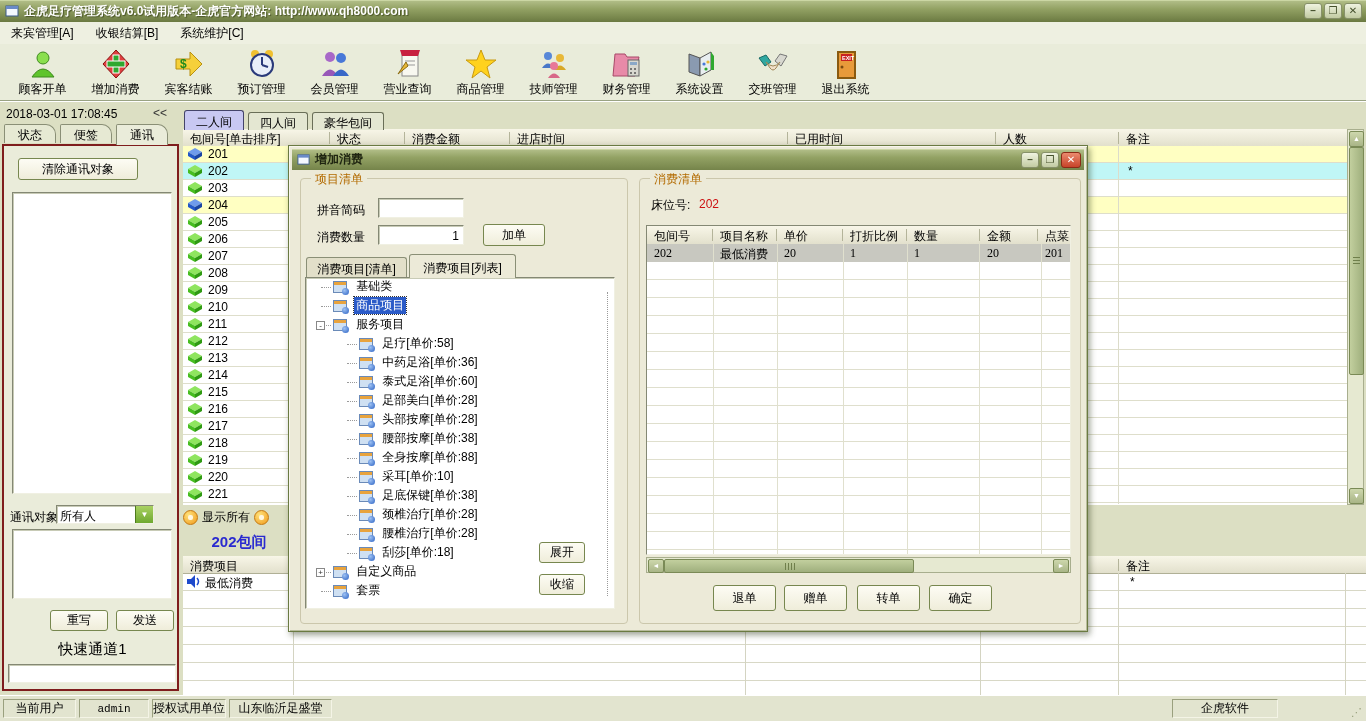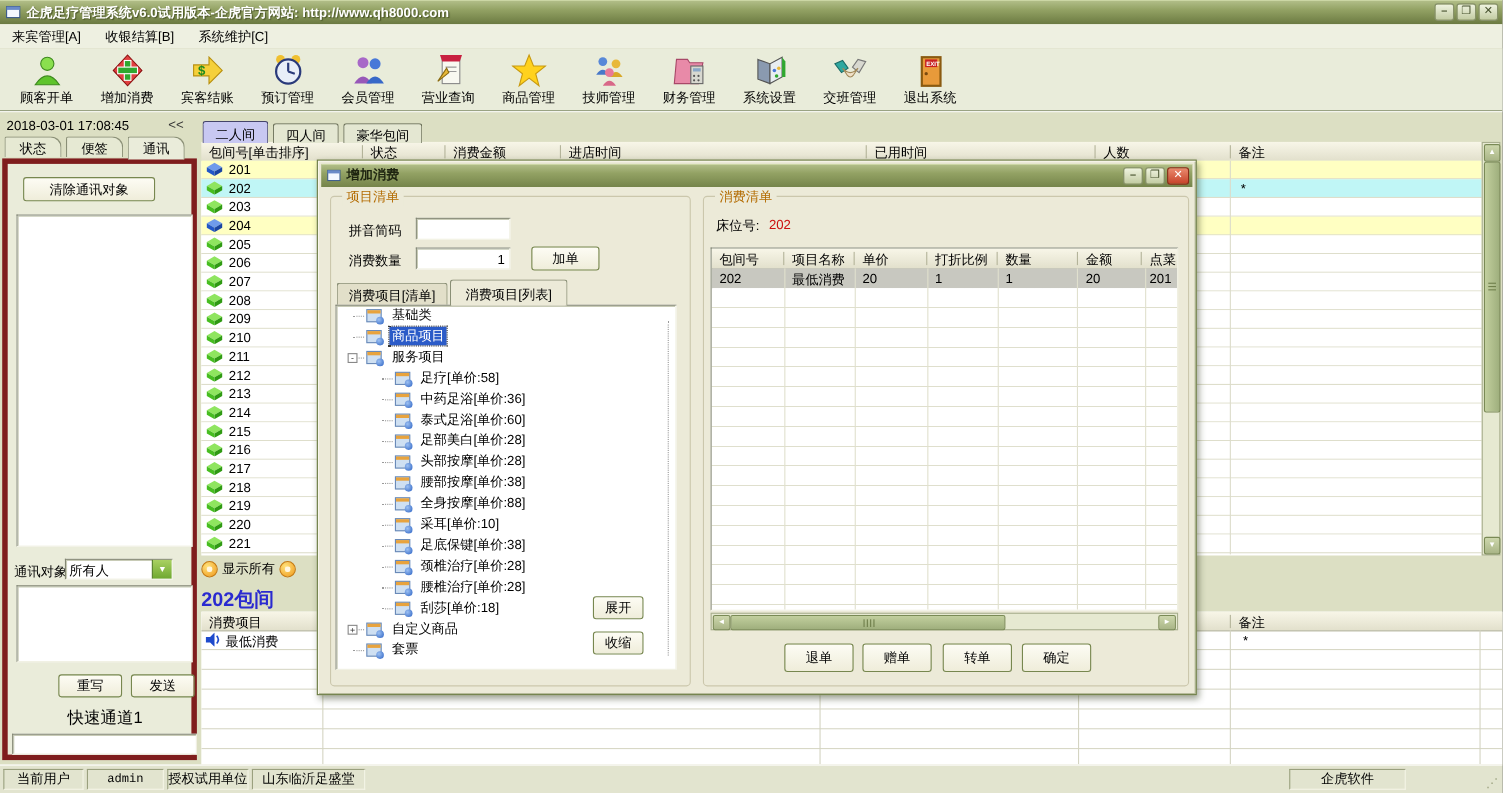--- a/index.html
+++ b/index.html
@@ -26,21 +26,21 @@
   .tb-item svg{width:32px;height:32px;}
   .tb-label{margin-top:1px;}
 
   
   #side-date{left:6px;top:107px;}
   #side-collapse{left:148px;top:106px;width:24px;height:16px;text-align:center;color:#333;}
   .side-tabs{left:4px;top:124px;height:20px;display:flex;gap:4px;}
   .side-tab{height:19px;padding:2px 13px 0;background:#E6E9D3;border:1px solid #8A8F76;border-bottom:none;
     border-radius:2px 10px 0 0;box-sizing:border-box;}
   .side-tab.active{background:#EAECDA;position:relative;z-index:3;height:21px;}
-  #side-panel{left:2px;top:144px;width:177px;height:547px;background:#EAECDA;border:5px solid #7f1d1d;box-sizing:border-box;}
+  #side-panel{left:2px;top:144px;width:177px;height:547px;background:#EAECDA;border:2px solid #7f1d1d;box-sizing:border-box;}
   .btn{background:linear-gradient(#FDFCF4,#EFEDDA);border:1px solid #77874F;border-radius:3px;
     display:flex;align-items:center;justify-content:center;box-sizing:border-box;}
   .sunk{background:#FFFFFF;border:1px solid;border-color:#848874 #F0F0E2 #F0F0E2 #848874;
     box-shadow:inset 1px 1px 0 #C8CBB6;box-sizing:border-box;}
   #clear-btn{left:14px;top:12px;width:120px;height:22px;}
   #comm-list{left:8px;top:46px;width:160px;height:302px;}
   #target-label{left:6px;top:363px;}
   #target-dd{left:52px;top:359px;width:98px;height:19px;display:flex;}
   #target-dd .dd-val{flex:1;padding:2px 3px;}
   .dd-btn{width:17px;background:linear-gradient(#A9D162,#6FA830);border-left:1px solid #4E7A1E;
@@ -84,21 +84,21 @@
   .sb-thumb{position:absolute;left:1px;width:13px;background:linear-gradient(90deg,#C2CF9E,#9FAF7D);
     border:1px solid #7A8A56;border-radius:2px;}
   .sb-grip{position:absolute;left:3px;width:7px;height:1px;background:#6F7F4B;box-shadow:0 3px 0 #6F7F4B,0 -3px 0 #6F7F4B;}
 
   
   #roomfoot{left:183px;top:505px;width:112px;height:50px;}
   .coin{width:15px;height:15px;border-radius:50%;background:radial-gradient(circle at 35% 30%,#FFE27A,#F0991C);
     border:1px solid #C47A12;position:relative;box-sizing:border-box;}
   .coin::before{content:"";position:absolute;left:4px;top:4px;width:5px;height:5px;background:#FFF6E0;border-radius:2px;}
   #showall-row{left:0;top:2px;width:112px;height:20px;display:flex;align-items:center;gap:4px;}
-  #room-caption{left:0;top:28px;width:112px;text-align:left;color:#2A2AD0;font-weight:bold;font-size:18px;}
+  #room-caption{left:0;top:28px;width:112px;text-align:center;color:#2A2AD0;font-weight:bold;font-size:15px;}
   #bpanel{left:183px;top:556px;width:1305px;height:139px;background:#fff;overflow:hidden;}
   #bp-h{left:0;top:0;width:1183px;height:17px;}
   #bp-h span{position:absolute;top:2px;} 
   #bp-h span:nth-child(1){left:7px;} #bp-h span:nth-child(2){left:943px;}
   #bp-h span:nth-child(2)::before{content:"";position:absolute;left:-8px;top:1px;height:12px;width:1px;background:#B4B49A;}
   .bp-row{position:absolute;left:0;width:1183px;height:18px;border-bottom:1px solid #D8D8C6;box-sizing:border-box;}
   .bp-line{position:absolute;top:17px;height:122px;width:1px;background:#D4D4C2;}
   #bp-item{position:absolute;left:22px;top:2px;}
   #bp-star{position:absolute;left:947px;top:2px;}
   .spk{position:absolute;left:4px;top:2px;}
@@ -139,21 +139,21 @@
   .ebox{display:none;position:absolute;left:10px;top:5px;width:9px;height:9px;border:1px solid #888;
     background:#fff;box-sizing:border-box;font-size:8px;line-height:7px;text-align:center;color:#333;}
   .ebox.minus,.ebox.plus{display:block;}
   .ebox.minus::before{content:"-";} .ebox.plus::before{content:"+";}
   .spine{position:absolute;border-left:1px dotted #9A9A9A;width:0;}
   #expand-btn{left:250px;top:396px;width:46px;height:21px;}
   #shrink-btn{left:250px;top:428px;width:46px;height:21px;}
   #bed-label{left:362px;top:51px;} #bed-val{left:410px;top:51px;color:#CC1111;}
   #dtbl{left:357px;top:79px;width:425px;height:330px;background:#fff;overflow:hidden;}
   #dtbl-h{left:0;top:0;width:425px;height:18px;}
-  #dtbl-h span,#dtbl-r span{position:absolute;top:2px;white-space:nowrap;}
+  #dtbl-h span,#dtbl-r span{position:absolute;top:2px;white-space:nowrap;font-family:Liberation Serif, serif;}
   #dtbl-h span:nth-child(1),#dtbl-r span:nth-child(1){left:7px;}
   #dtbl-h span:nth-child(2),#dtbl-r span:nth-child(2){left:73px;}
   #dtbl-h span:nth-child(3),#dtbl-r span:nth-child(3){left:137px;}
   #dtbl-h span:nth-child(4),#dtbl-r span:nth-child(4){left:203px;}
   #dtbl-h span:nth-child(5),#dtbl-r span:nth-child(5){left:267px;}
   #dtbl-h span:nth-child(6),#dtbl-r span:nth-child(6){left:340px;}
   #dtbl-h span:nth-child(7),#dtbl-r span:nth-child(7){left:398px;}
   #dtbl-h span:not(:first-child)::before{content:"";position:absolute;left:-8px;top:1px;height:12px;width:1px;background:#B4B49A;}
   #dtbl-r{position:absolute;left:0;top:18px;width:425px;height:18px;background:#C8C8C0;}
   #dtbl-body{position:absolute;left:0;top:36px;width:425px;height:294px;

